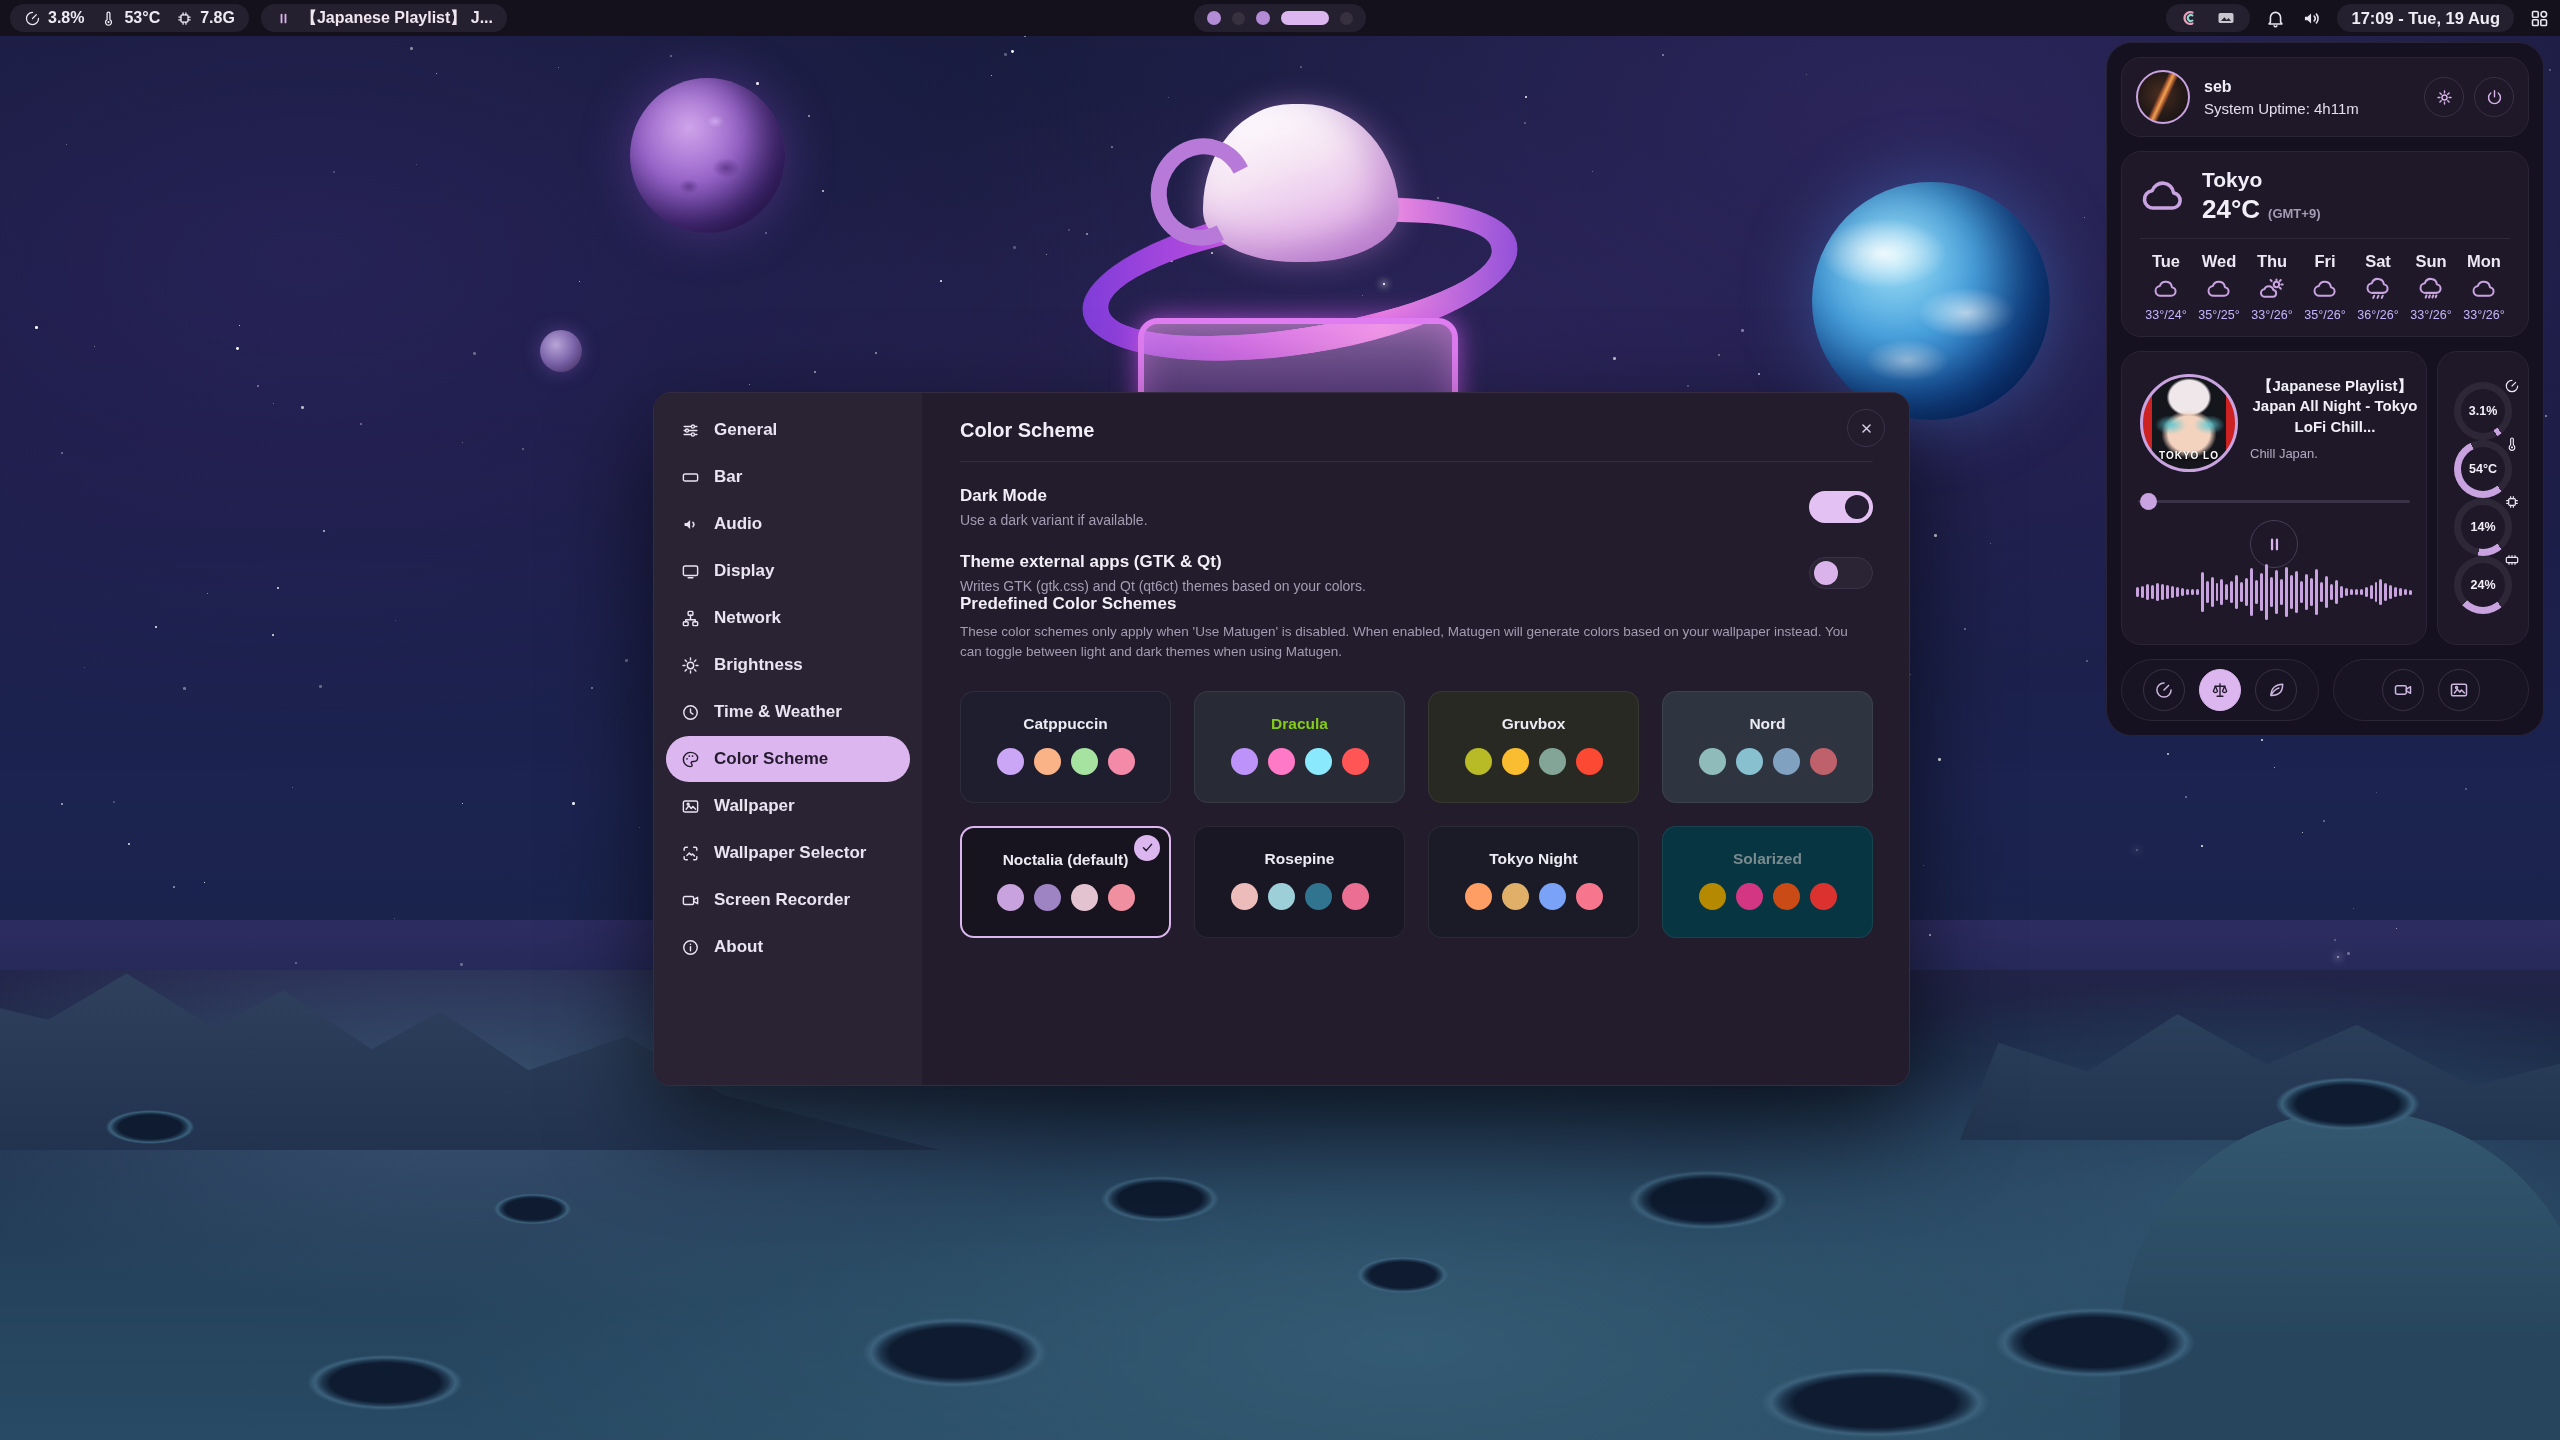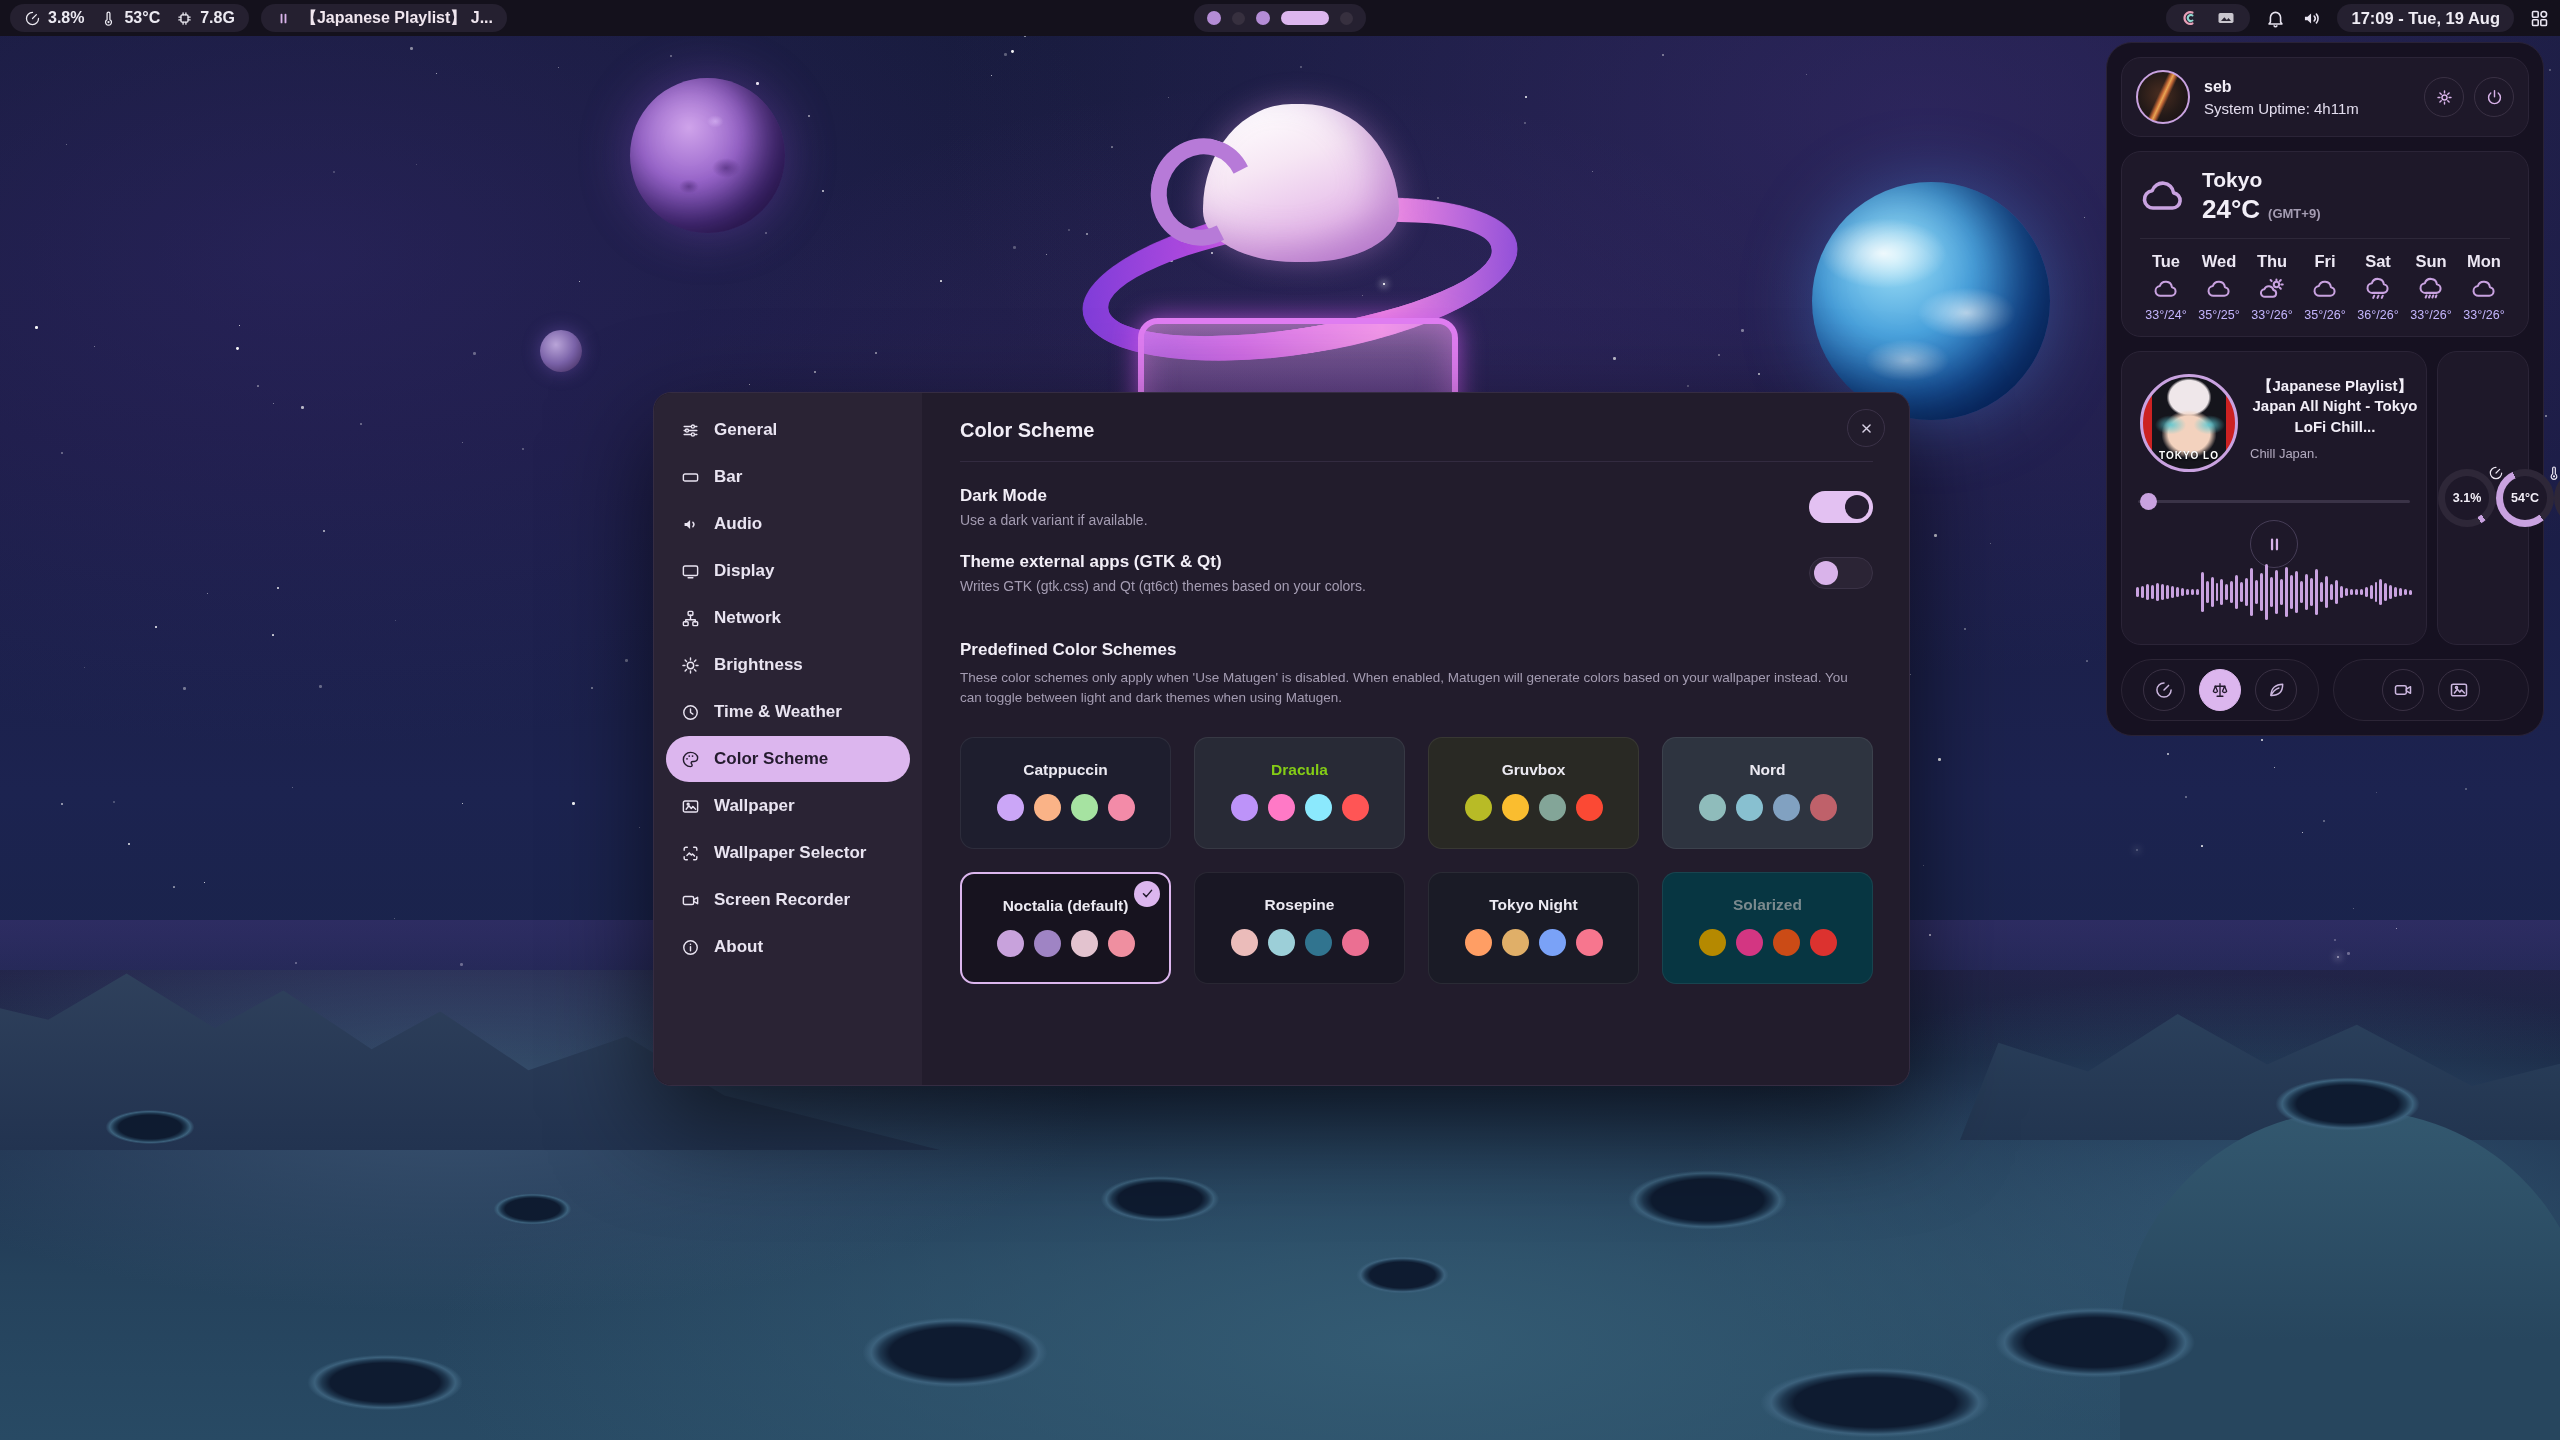--- a/index.html
+++ b/index.html
@@ -109,21 +109,21 @@
   .toggles{margin-top:10px;}
   .toggle-row{display:flex;align-items:center;justify-content:space-between;margin-top:24px;}
   .toggle-title{font-size:17px;font-weight:700;color:#f2eef7;}
   .toggle-sub{font-size:14px;color:#a49cb2;margin-top:6px;}
   .toggle{width:64px;height:32px;border-radius:16px;position:relative;flex:none;cursor:pointer;}
   .toggle .knob{position:absolute;width:24px;height:24px;border-radius:50%;top:4px;}
   .toggle.on{background:#e3c1f2;}
   .toggle.on .knob{right:4px;background:#251d31;}
   .toggle.off{background:#2b2435;border:1px solid #3a3246;}
   .toggle.off .knob{left:4px;top:3px;background:#d9b3ea;}
-  .section-head{margin-top:46px;}
+  .section-head{}
   .section-head h2{margin:0;font-size:17px;font-weight:700;color:#f2eef7;}
   .section-head p{margin:8px 0 0;font-size:13.5px;line-height:1.5;color:#a49cb2;max-width:990px;}
   .schemes{margin-top:28px;display:grid;grid-template-columns:repeat(4,211px);gap:23px;}
   .scheme-card{height:112px;border-radius:14px;border:1px solid rgba(255,255,255,.07);
       display:flex;flex-direction:column;align-items:center;position:relative;cursor:pointer;}
   .scheme-card.selected{border:2px solid #dcb6ee;}
   .scheme-name{margin-top:23px;font-size:15.5px;font-weight:700;}
   .scheme-dots{display:flex;gap:10px;margin-top:15px;}
   .scheme-dot{width:27px;height:27px;border-radius:50%;}
   .scheme-badge{position:absolute;top:7px;right:9px;width:26px;height:26px;border-radius:50%;
@@ -173,22 +173,22 @@
   .media-text{margin-left:128px;margin-top:24px;width:170px;}
   .media-title{font-size:15px;font-weight:700;line-height:1.35;color:#f2eef7;text-align:center;}
   .media-sub{font-size:13px;color:#b2aabf;margin-top:9px;}
   .progress{position:absolute;left:16px;right:16px;top:148px;height:3px;border-radius:2px;background:#3a3347;}
   .progress-dot{position:absolute;left:2px;top:-7px;width:17px;height:17px;border-radius:50%;background:#c9a2e0;}
   .pause-btn{position:absolute;left:50%;top:168px;transform:translateX(-50%);width:48px;height:48px;
       border-radius:50%;border:1px solid #463d57;color:#d9b3ea;display:flex;align-items:center;justify-content:center;cursor:pointer;background:transparent;}
   .visualizer{position:absolute;left:14px;right:14px;bottom:14px;height:76px;
       display:flex;align-items:center;gap:2px;}
   .vbar{flex:1;border-radius:2px;background:#c9a2e0;min-height:4px;}
-  .stats-card{width:92px;flex:none;display:flex;flex-direction:row;align-items:center;
-      justify-content:flex-start;padding:8px 0;}
+  .stats-card{width:92px;flex:none;display:flex;flex-direction:column;align-items:center;
+      justify-content:center;padding:8px 0;}
   .gauge-wrap{position:relative;width:58px;height:58px;}
   .gauge{width:58px;height:58px;border-radius:50%;position:relative;}
   .gauge:after{content:"";position:absolute;inset:7px;border-radius:50%;background:#1e1829;}
   .gauge-val{position:absolute;inset:0;display:flex;align-items:center;justify-content:center;
       z-index:2;font-size:12.5px;font-weight:700;color:#f2eef7;}
   .gauge-icon{position:absolute;top:-4px;right:-8px;color:#ece6f2;z-index:3;}
   .actions-row{display:flex;gap:14px;flex:1;}
   .qa-pill{border:1px solid #2c2536;border-radius:32px;display:flex;align-items:center;
       justify-content:center;gap:14px;background:rgba(255,255,255,.015);}
   .qa-left{width:198px;} .qa-right{flex:1;}

